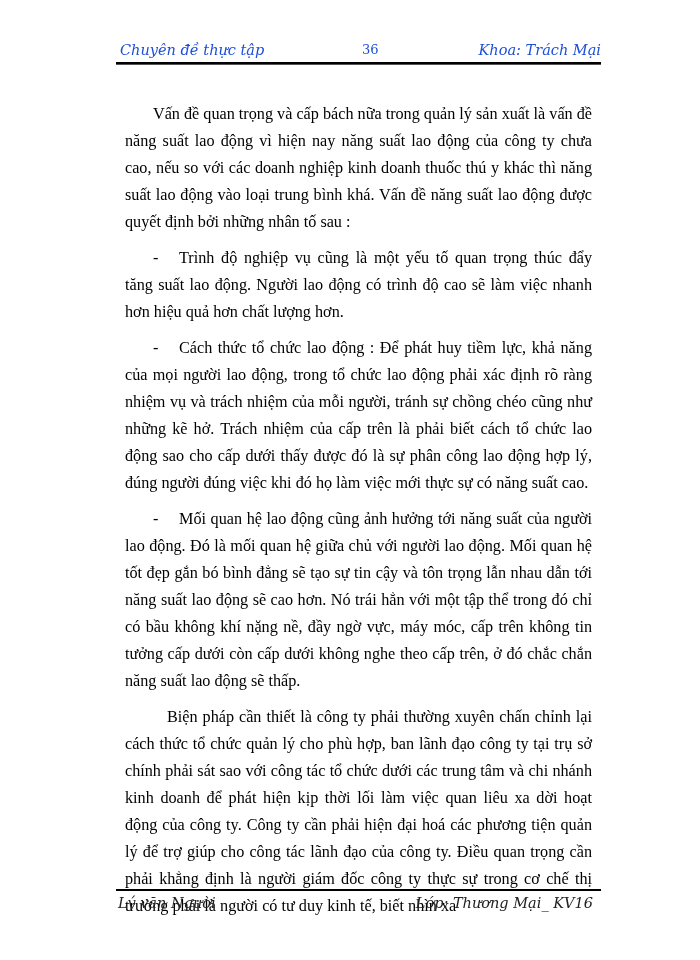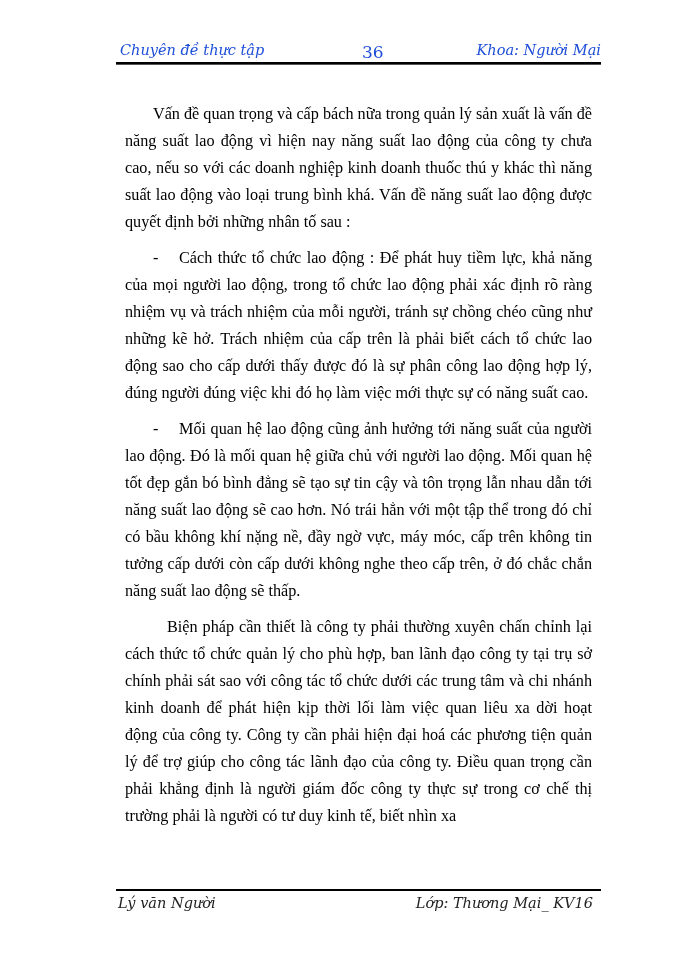--- a/index.html
+++ b/index.html
@@ -1,44 +1,45 @@
 <!DOCTYPE html>
 <html><head>
 <meta charset="utf-8">
 <style>
   html, body { margin:0; padding:0; background:#fff; }
   body { width:700px; height:960px; position:relative; overflow:hidden; font-family:"Liberation Serif", serif; color:#000; }
   .hdr { position:absolute; top:42px; left:116px; width:485px; height:20px; font-style:italic; font-size:14.5px; color:#1d4ed8; font-family:"DejaVu Serif","Liberation Serif", serif; }
   .hdr .l { position:absolute; left:4px; top:0; }
-  .hdr .c { position:absolute; left:246px; top:0; font-style:normal; font-size:17px; }
+  .hdr .c { position:absolute; left:246px; top:0; font-style:normal; font-size:13px; }
   .hdr .r { position:absolute; right:0; top:0; }
   .hdr-rule { position:absolute; top:62px; left:116px; width:485px; height:0; border-top:2px solid #000; border-bottom:1px solid #555; }
   .body { position:absolute; top:92px; left:116px; width:485px; font-size:16.2px; line-height:27px; text-align:justify; }
   .body p { margin:9px; }
   .ind { text-indent:28px; }
   .bul { text-indent:28px; }
   .bul .dash { display:inline-block; width:26px; text-indent:0; }
   .ind2 { text-indent:42px; }
   .ftr-rule { position:absolute; top:889px; left:116px; width:485px; border-top:2px solid #000; }
   .ftr { position:absolute; top:895px; left:116px; width:485px; height:20px; font-style:italic; font-size:14.5px; color:#222; font-family:"DejaVu Serif","Liberation Serif", serif; }
   .ftr .l { position:absolute; left:2px; top:0; }
   .ftr .r { position:absolute; right:8px; top:0; }
 </style>
 </head>
 <body>
 
 <div class="hdr">
   <span class="l">Chuyên đề thực tập</span>
   <span class="c">36</span>
-  <span class="r">Khoa: Người Mại</span>
+  <span class="r">Khoa: Trách Mại</span>
 </div>
 <div class="hdr-rule"></div>
 
 <div class="body">
   <p class="ind">Vấn đề quan trọng và cấp bách nữa trong quản lý sản xuất là vấn đề năng suất lao động vì hiện nay năng suất lao động của công ty chưa cao, nếu so với các doanh nghiệp kinh doanh thuốc thú y khác thì năng suất lao động vào loại trung bình khá. Vấn đề năng suất lao động được quyết định bởi những nhân tố sau :</p>
+  <p class="bul"><span class="dash">-</span><span>Trình độ nghiệp vụ cũng là một yếu tố quan trọng thúc đẩy tăng suất lao động. Người lao động có trình độ cao sẽ làm việc nhanh hơn hiệu quả hơn chất lượng hơn.</span></p>
   <p class="bul"><span class="dash">-</span><span>Cách thức tổ chức lao động : Để phát huy tiềm lực, khả năng của mọi người lao động, trong tổ chức lao động phải xác định rõ ràng nhiệm vụ và trách nhiệm của mỗi người, tránh sự chồng chéo cũng như những kẽ hở. Trách nhiệm của cấp trên là phải biết cách tổ chức lao động sao cho cấp dưới thấy được đó là sự phân công lao động hợp lý, đúng người đúng việc khi đó họ làm việc mới thực sự có năng suất cao.</span></p>
   <p class="bul"><span class="dash">-</span><span>Mối quan hệ lao động cũng ảnh hưởng tới năng suất của người lao động. Đó là mối quan hệ giữa chủ với người lao động. Mối quan hệ tốt đẹp gắn bó bình đẳng sẽ tạo sự tin cậy và tôn trọng lẫn nhau dẫn tới năng suất lao động sẽ cao hơn. Nó trái hẳn với một tập thể trong đó chỉ có bầu không khí nặng nề, đầy ngờ vực, máy móc, cấp trên không tin tưởng cấp dưới còn cấp dưới không nghe theo cấp trên, ở đó chắc chắn năng suất lao động sẽ thấp.</span></p>
   <p class="ind2">Biện pháp cần thiết là công ty phải thường xuyên chấn chỉnh lại cách thức tổ chức quản lý cho phù hợp, ban lãnh đạo công ty tại trụ sở chính phải sát sao với công tác tổ chức dưới các trung tâm và chi nhánh kinh doanh để phát hiện kịp thời lối làm việc quan liêu xa dời hoạt động của công ty. Công ty cần phải hiện đại hoá các phương tiện quản lý để trợ giúp cho công tác lãnh đạo của công ty. Điều quan trọng cần phải khẳng định là người giám đốc công ty thực sự trong cơ chế thị trường phải là người có tư duy kinh tế, biết nhìn xa</p>
 </div>
 
 <div class="ftr-rule"></div>
 <div class="ftr">
   <span class="l">Lý văn Người</span>
   <span class="r">Lớp: Thương Mại_ KV16</span>
 </div>

